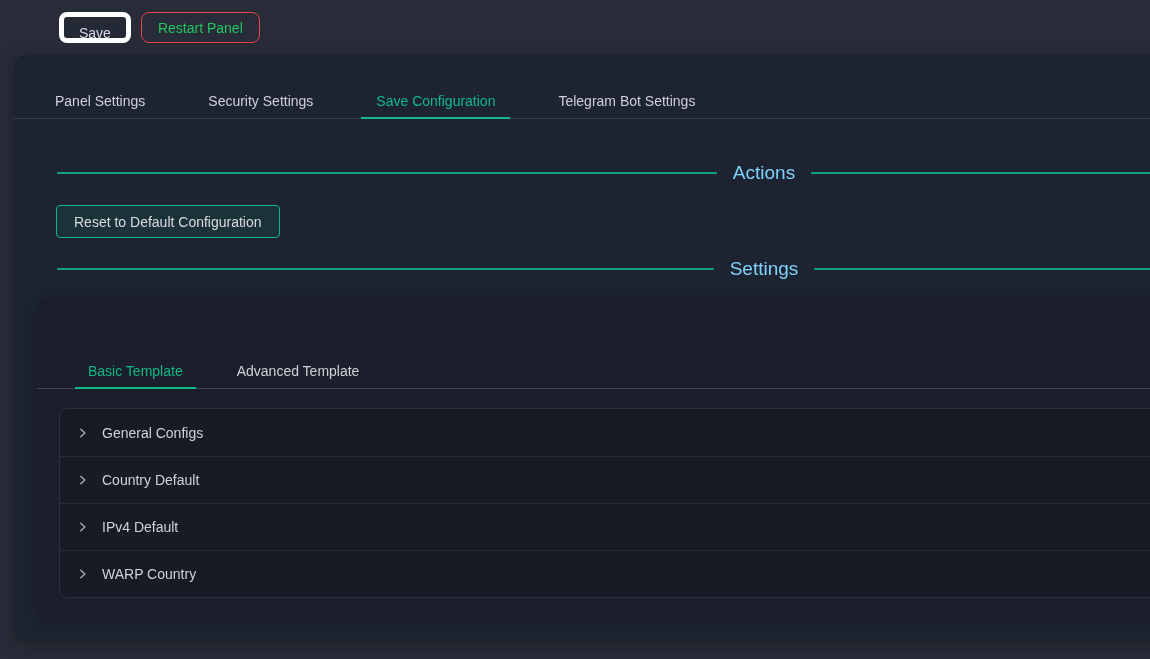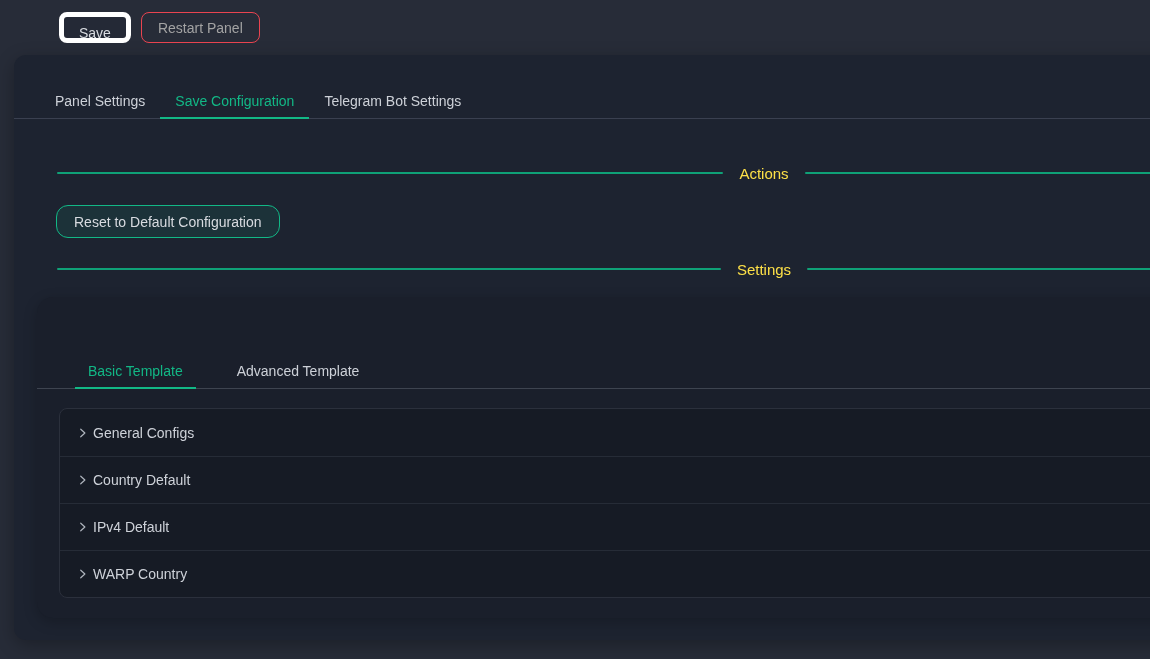--- a/index.html
+++ b/index.html
@@ -16,62 +16,62 @@
   .btn { font-family: "Liberation Sans", sans-serif; font-size: 14px; cursor: pointer; }
   .btn-save {
     height: 31px; padding: 8px 15px;
     background: #242936; border: 5px solid #ffffff; border-radius: 8px;
     color: #d8dbe0;
     margin-left: 44px;
   }
   .btn-restart {
     height: 31px; padding: 0 16px;
     background: transparent; border: 1px solid #ea4450; border-radius: 8px;
-    color: #a3a3a3;
+    color: #22c55e;
   }
 
   
   .card {
     position: absolute; left: 14px; top: 55px;
     width: 1500px; height: 585px;
     background: #1d2330; border-radius: 12px;
     box-shadow: 0 5px 18px rgba(0,0,0,0.28);
   }
 
   
   .tabs { position: absolute; display: flex; z-index: 2; }
-  .tabs-outer { top: 30px; left: 26px; }
+  .tabs-outer { top: 30px; left: 26px; gap: 33px; }
   .tab {
     height: 34px; line-height: 32px; padding: 0 15px;
     font-size: 14px; color: #cdd1d8; cursor: pointer;
     border-bottom: 2px solid transparent; white-space: nowrap;
   }
   .tab.active { color: #12b886; border-bottom-color: #12b886; }
   .tabs-rule {
     position: absolute; left: 0; width: 100%; height: 1px;
     background: #3a4050; z-index: 1;
   }
   .rule-outer { top: 63px; }
 
   
   .divider {
     position: absolute; left: 43px; right: 43px; height: 20px;
     display: flex; align-items: center; gap: 16px;
   }
   .divider-actions { top: 108px; }
   .divider-templates { top: 204px; }
   .divider-line { flex: 1; height: 2px; background: #0fa177; border-radius: 1px; }
-  .divider-label { font-size: 15px; color: #fde047; white-space: nowrap; }
+  .divider-label { font-size: 19px; color: #7dd3fc; white-space: nowrap; }
 
   
   .btn-reset {
     position: absolute; top: 150px; left: 42px;
     height: 33px; padding: 0 17px;
     background: rgba(18,184,134,0.10);
-    border: 1px solid #12b886; border-radius: 12px;
+    border: 1px solid #12b886; border-radius: 4px;
     color: #d8dbe0; font-size: 14px;
   }
 
   
   .inner-card {
     position: absolute; top: 242px; left: 23px;
     width: 1454px; height: 321px;
     background: #1a1f2b; border-radius: 16px;
     box-shadow: 0 4px 14px rgba(0,0,0,0.22);
   }
@@ -84,36 +84,37 @@
     position: absolute; top: 111px; left: 22px; right: 22px;
     background: #161b25; border: 1px solid #2b303c; border-radius: 8px;
     overflow: hidden;
   }
   .acc-item {
     height: 47px; display: flex; align-items: center;
     padding-left: 17px; cursor: pointer;
   }
   .acc-item + .acc-item { border-top: 1px solid #262c37; }
   .chevron { display: inline-flex; color: #aeb4bd; }
-  .acc-label { margin-left: 4px; font-size: 14px; color: #ced2d9; }
+  .acc-label { margin-left: 13px; font-size: 14px; color: #ced2d9; }
 </style>
 </head>
 <body>
 
 <div id="screen">
 
   <div class="topbar">
     <button class="btn btn-save">Save</button>
     <button class="btn btn-restart">Restart Panel</button>
   </div>
 
   <div class="card">
 
     <div class="tabs tabs-outer">
       <div class="tab">Panel Settings</div>
+      <div class="tab">Security Settings</div>
       <div class="tab active">Save Configuration</div>
       <div class="tab">Telegram Bot Settings</div>
     </div>
     <div class="tabs-rule rule-outer"></div>
 
     <div class="divider divider-actions">
       <span class="divider-line"></span>
       <span class="divider-label">Actions</span>
       <span class="divider-line"></span>
     </div>

